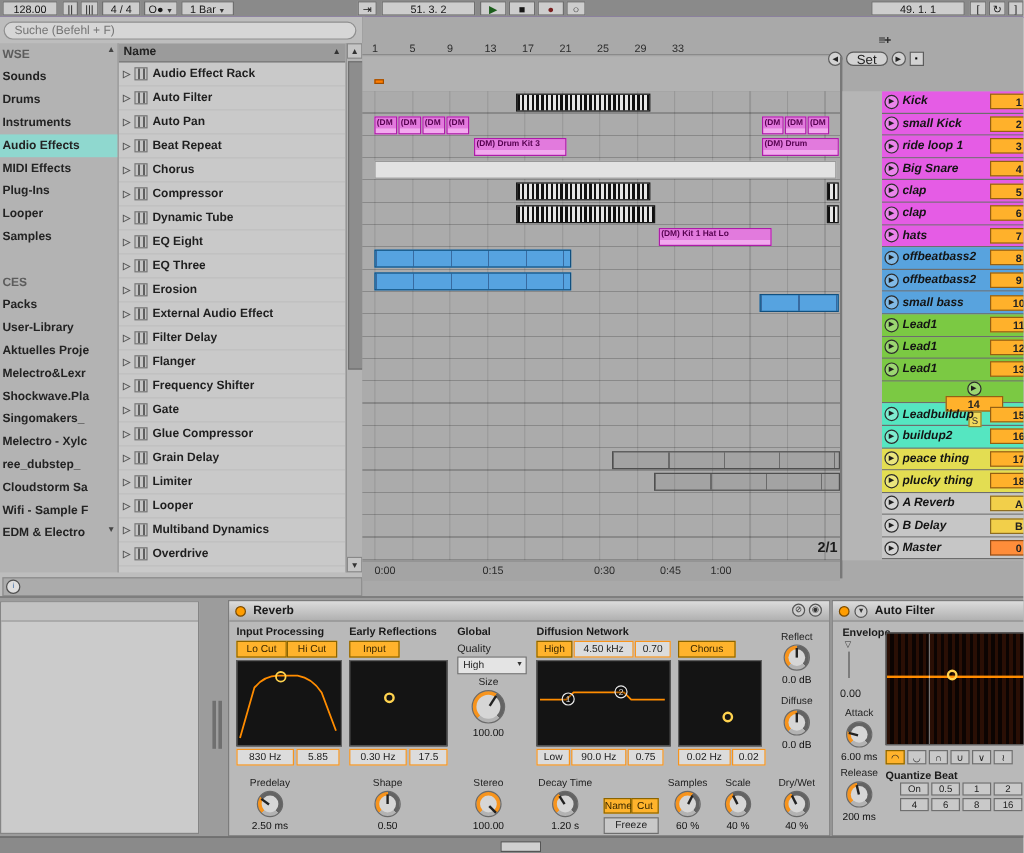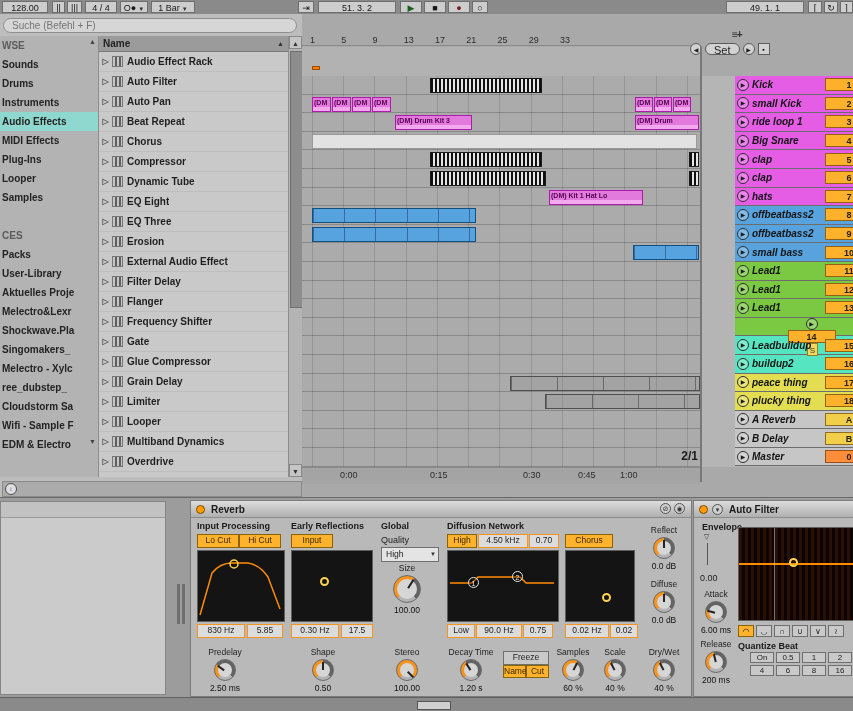--- a/index.html
+++ b/index.html
@@ -59,21 +59,21 @@
   .track-headers{position:absolute;left:400px;top:62px;width:151px;height:391px;background:#b5b5b5;overflow:hidden;padding-left:33px;}
   .trk{display:flex;align-items:center;height:18.6px;border-bottom:1px solid #6d6d6d;box-sizing:border-box;padding-left:2px;}
   .tplay{width:12px;height:12px;flex:none;border-radius:50%;border:1px solid #2e2e2e;font-size:6px;line-height:11px;text-align:center;
          color:#1d1d1d;background:rgba(255,255,255,0.25);box-sizing:border-box;}
   .tname{flex:1;font-size:10px;font-weight:bold;font-style:italic;color:#141414;margin-left:3px;white-space:nowrap;overflow:hidden;}
   .tbadge{width:48px;flex:none;height:13px;line-height:13px;text-align:center;font-size:9px;font-weight:bold;color:#222;
           background:var(--bc,#ffb12b);border:1px solid rgba(60,30,0,0.55);box-sizing:border-box;}
   .tsolo{width:11px;flex:none;height:13px;line-height:13px;margin-left:2px;background:#f0d95c;border:1px solid rgba(70,55,0,0.55);
          font-size:8px;text-align:center;color:#333;overflow:hidden;box-sizing:border-box;}
   .time-ruler{position:absolute;left:0;top:453px;width:398px;height:16px;background:#a4a4a4;border-top:1px solid #8a8a8a;}
-  .tlabel{position:absolute;top:2px;font-size:9px;color:#2c2c2c;margin-left:28px;}
+  .tlabel{position:absolute;top:2px;font-size:9px;color:#2c2c2c;}
   .sigmark{position:absolute;left:352px;top:435px;width:44px;text-align:right;font-size:12px;font-weight:bold;color:#1c1c1c;}
   .clip{position:absolute;height:15px;box-sizing:border-box;border:1px solid #222;overflow:hidden;}
   .clip-label{display:block;font-size:7px;font-weight:bold;color:#55004f;line-height:9px;padding-left:1px;white-space:nowrap;}
   .clip.stripes{background:repeating-linear-gradient(90deg,#101010 0 2px,#e6e6e6 2px 4px);border-color:#1a1a1a;}
   .clip.pink{background:#f2a9ee;border-color:#ad1ca8;}
   .clip.pink .clip-label{background:rgba(199,33,189,0.35);}
   .clip.blue{background-color:#56a3e0;border-color:#11507f;
              background-image:repeating-linear-gradient(90deg,rgba(0,0,40,0.35) 0 1px,transparent 1px 31.25px);}
   .clip.plain{background:#e2e2e2;border-color:#999;}
   .clip.ghost{background-color:rgba(130,130,130,0.18);border-color:#4f4f4f;
@@ -89,21 +89,21 @@
   .dtitle{height:16px;background:linear-gradient(#dcdcdc,#b0b0b0);border-bottom:1px solid #8b8b8b;display:flex;align-items:center;position:relative;}
   .led{width:9px;height:9px;flex:none;border-radius:50%;background:#ff9d00;border:1px solid #7a4a00;margin-left:5px;box-sizing:border-box;}
   .dname{font-size:10px;font-weight:bold;color:#1a1a1a;margin-left:6px;}
   .circ{width:11px;height:11px;border-radius:50%;border:1px solid #555;background:#cfcfcf;font-size:7px;line-height:10px;text-align:center;color:#333;box-sizing:border-box;}
   .dtr{position:absolute;top:2px;display:flex;gap:3px;}
   .sec-label{position:absolute;font-size:9px;font-weight:bold;color:#1a1a1a;white-space:nowrap;}
   .slabel{position:absolute;font-size:9px;color:#222;white-space:nowrap;}
   .blackbox{position:absolute;background:#141414;border:1px solid #5e5e5e;overflow:hidden;}
   .vbox{position:absolute;height:12px;line-height:11px;font-size:8.5px;text-align:center;background:#dcdcdc;border:1px solid #f7941d;color:#222;}
   .ybtn{position:absolute;height:12px;line-height:11px;font-size:8.5px;text-align:center;background:#ffb32c;border:1px solid #8a6400;color:#3a2800;}
-  .gbtn{position:absolute;height:12px;line-height:11px;font-size:8.5px;text-align:center;background:#c9c9c9;border:1px solid #6f6f6f;color:#222;}
+  .gbtn{position:absolute;height:12px;line-height:11px;font-size:8.5px;text-align:center;background:#c9c9c9;border:1px solid #6f6f6f;color:#222;margin-top:30px;}
   .dropdown{position:absolute;height:13px;line-height:12px;font-size:8.5px;background:#e4e4e4;border:1px solid #6f6f6f;color:#222;padding-left:4px;}
   .dropdown .dd{position:absolute;right:2px;top:0;font-size:6px;color:#333;}
   .kblock{position:absolute;text-align:center;}
   .k-label{font-size:8.5px;color:#222;white-space:nowrap;}
   .k-value{font-size:8.5px;color:#111;white-space:nowrap;}
   .knob{position:relative;width:22px;height:22px;border-radius:50%;margin:2px auto;border:1px solid #6a6a6a;box-sizing:border-box;
     background:conic-gradient(from 225deg,#f7941d var(--a,135deg),#636363 var(--a,135deg) 270deg,#b3b3b3 270deg);}
   .knob::before{content:"";position:absolute;inset:3px;border-radius:50%;background:#d6d6d6;}
   .knob::after{content:"";position:absolute;left:50%;top:2px;width:2px;height:8px;margin-left:-1px;background:#222;
     transform-origin:50% 9px;transform:rotate(var(--r,0deg));}

